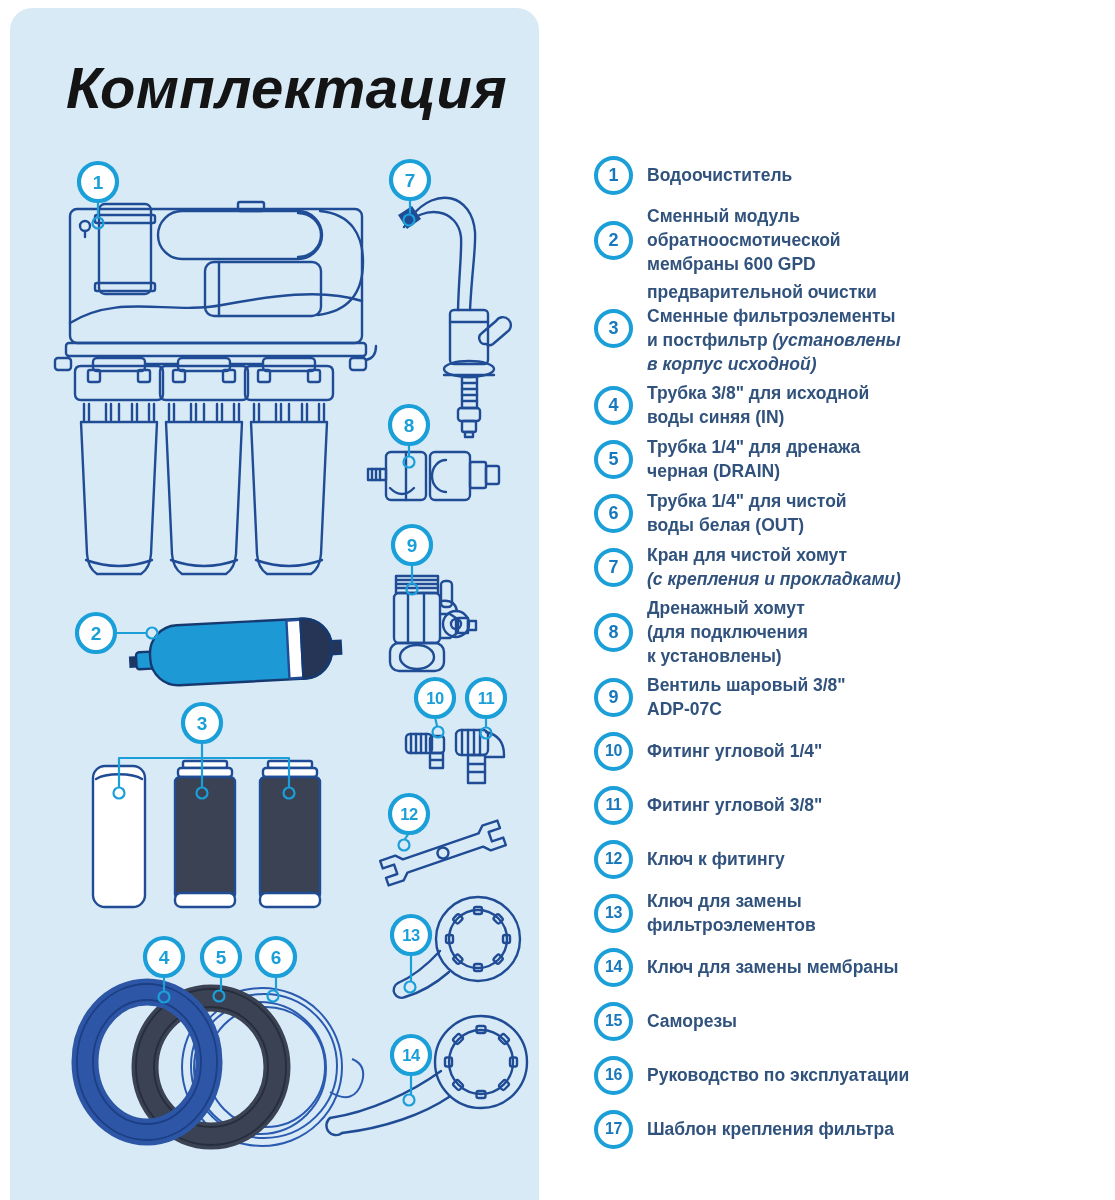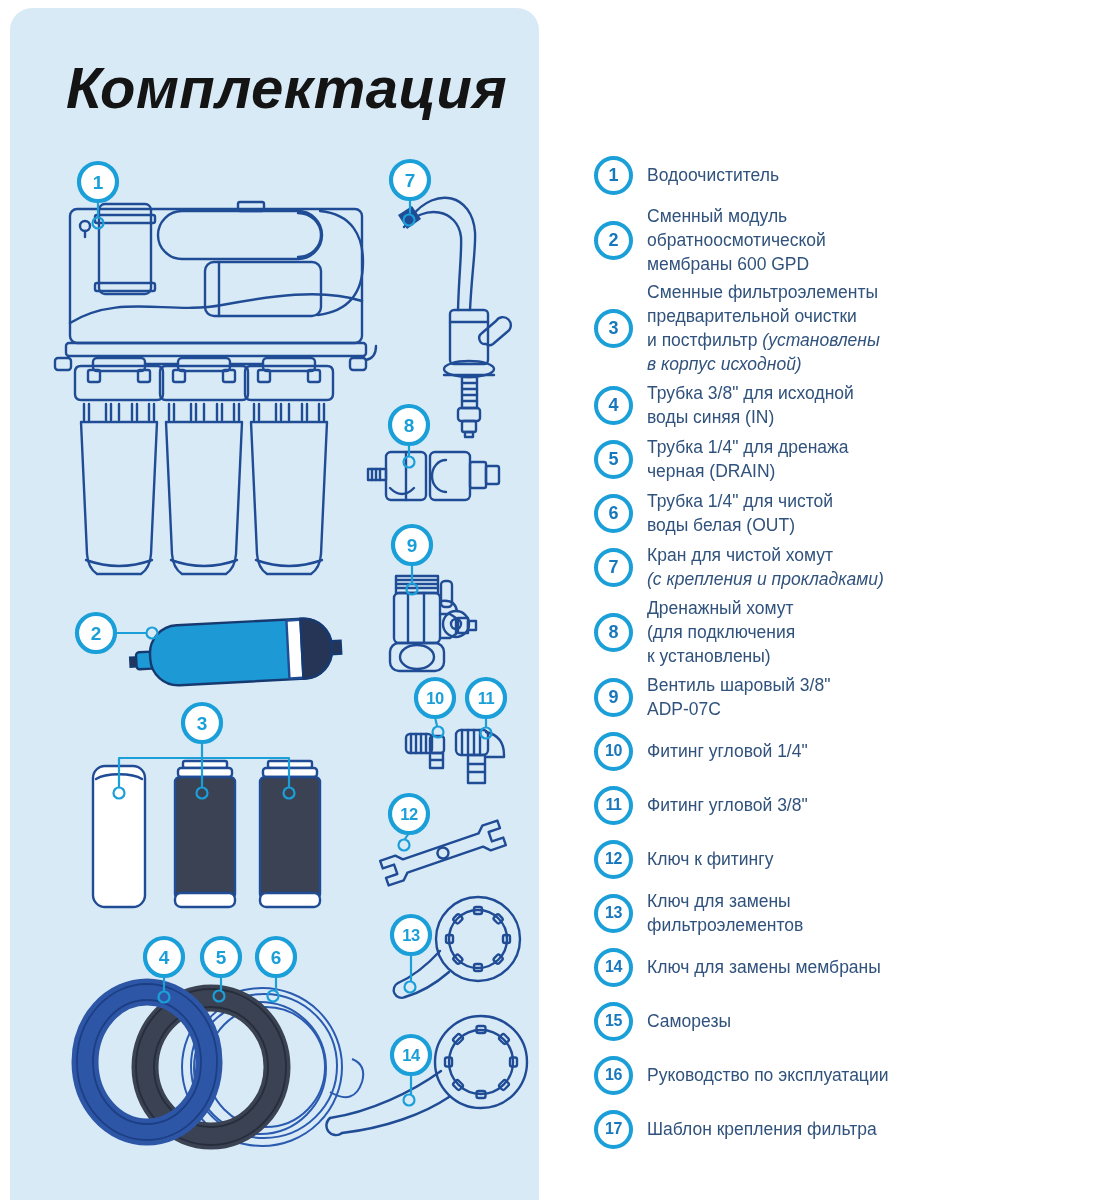--- a/index.html
+++ b/index.html
@@ -30,21 +30,21 @@
   .callout-num{fill:var(--accent);font-family:"Liberation Sans",sans-serif;font-size:19px;font-weight:700;text-anchor:middle;}
   .callout-num.small{font-size:16.5px;letter-spacing:-.5px;}
   .callout-line{stroke:var(--accent);stroke-width:2.2;fill:none;stroke-linecap:round;}
   .callout-marker{fill:none;stroke:var(--accent);stroke-width:2.2;}
   .legend{position:absolute;left:594px;top:150px;width:505px;display:flex;flex-direction:column;gap:4px;}
   .legend-item{display:flex;align-items:center;gap:14px;min-height:50px;}
   .badge{flex:0 0 auto;width:31px;height:31px;border:4.5px solid var(--accent);border-radius:50%;
          display:flex;align-items:center;justify-content:center;background:#fff;
          color:var(--legend-number);font-weight:700;font-size:18px;}
   .badge.two{font-size:16px;letter-spacing:-.5px;}
-  .legend-text{font-size:17.5px;line-height:24px;color:var(--text);}
+  .legend-text{font-size:17.5px;line-height:24px;color:var(--text);font-weight:bold;}
   .it{font-style:italic;}
 </style>
 </head>
 <body>
 
 <div class="panel"></div>
 <div class="title">Комплектация</div>
 
 <svg class="diagram" width="555" height="1200" viewBox="0 0 555 1200">
 
@@ -330,22 +330,22 @@
       <span class="badge">2</span>
       <div class="legend-text">
         <div><span>Сменный модуль</span></div>
         <div><span>обратноосмотической</span></div>
         <div><span>мембраны 600 GPD</span></div>
       </div>
     </div>
     <div class="legend-item">
       <span class="badge">3</span>
       <div class="legend-text">
+        <div><span>предварительной очистки</span></div>
         <div><span>Сменные фильтроэлементы</span></div>
-        <div><span>предварительной очистки</span></div>
         <div><span>и постфильтр </span><span class="it">(установлены</span></div>
         <div><span class="it">в корпус исходной)</span></div>
       </div>
     </div>
     <div class="legend-item">
       <span class="badge">4</span>
       <div class="legend-text">
         <div><span>Трубка 3/8" для исходной</span></div>
         <div><span>воды синяя (IN)</span></div>
       </div>

